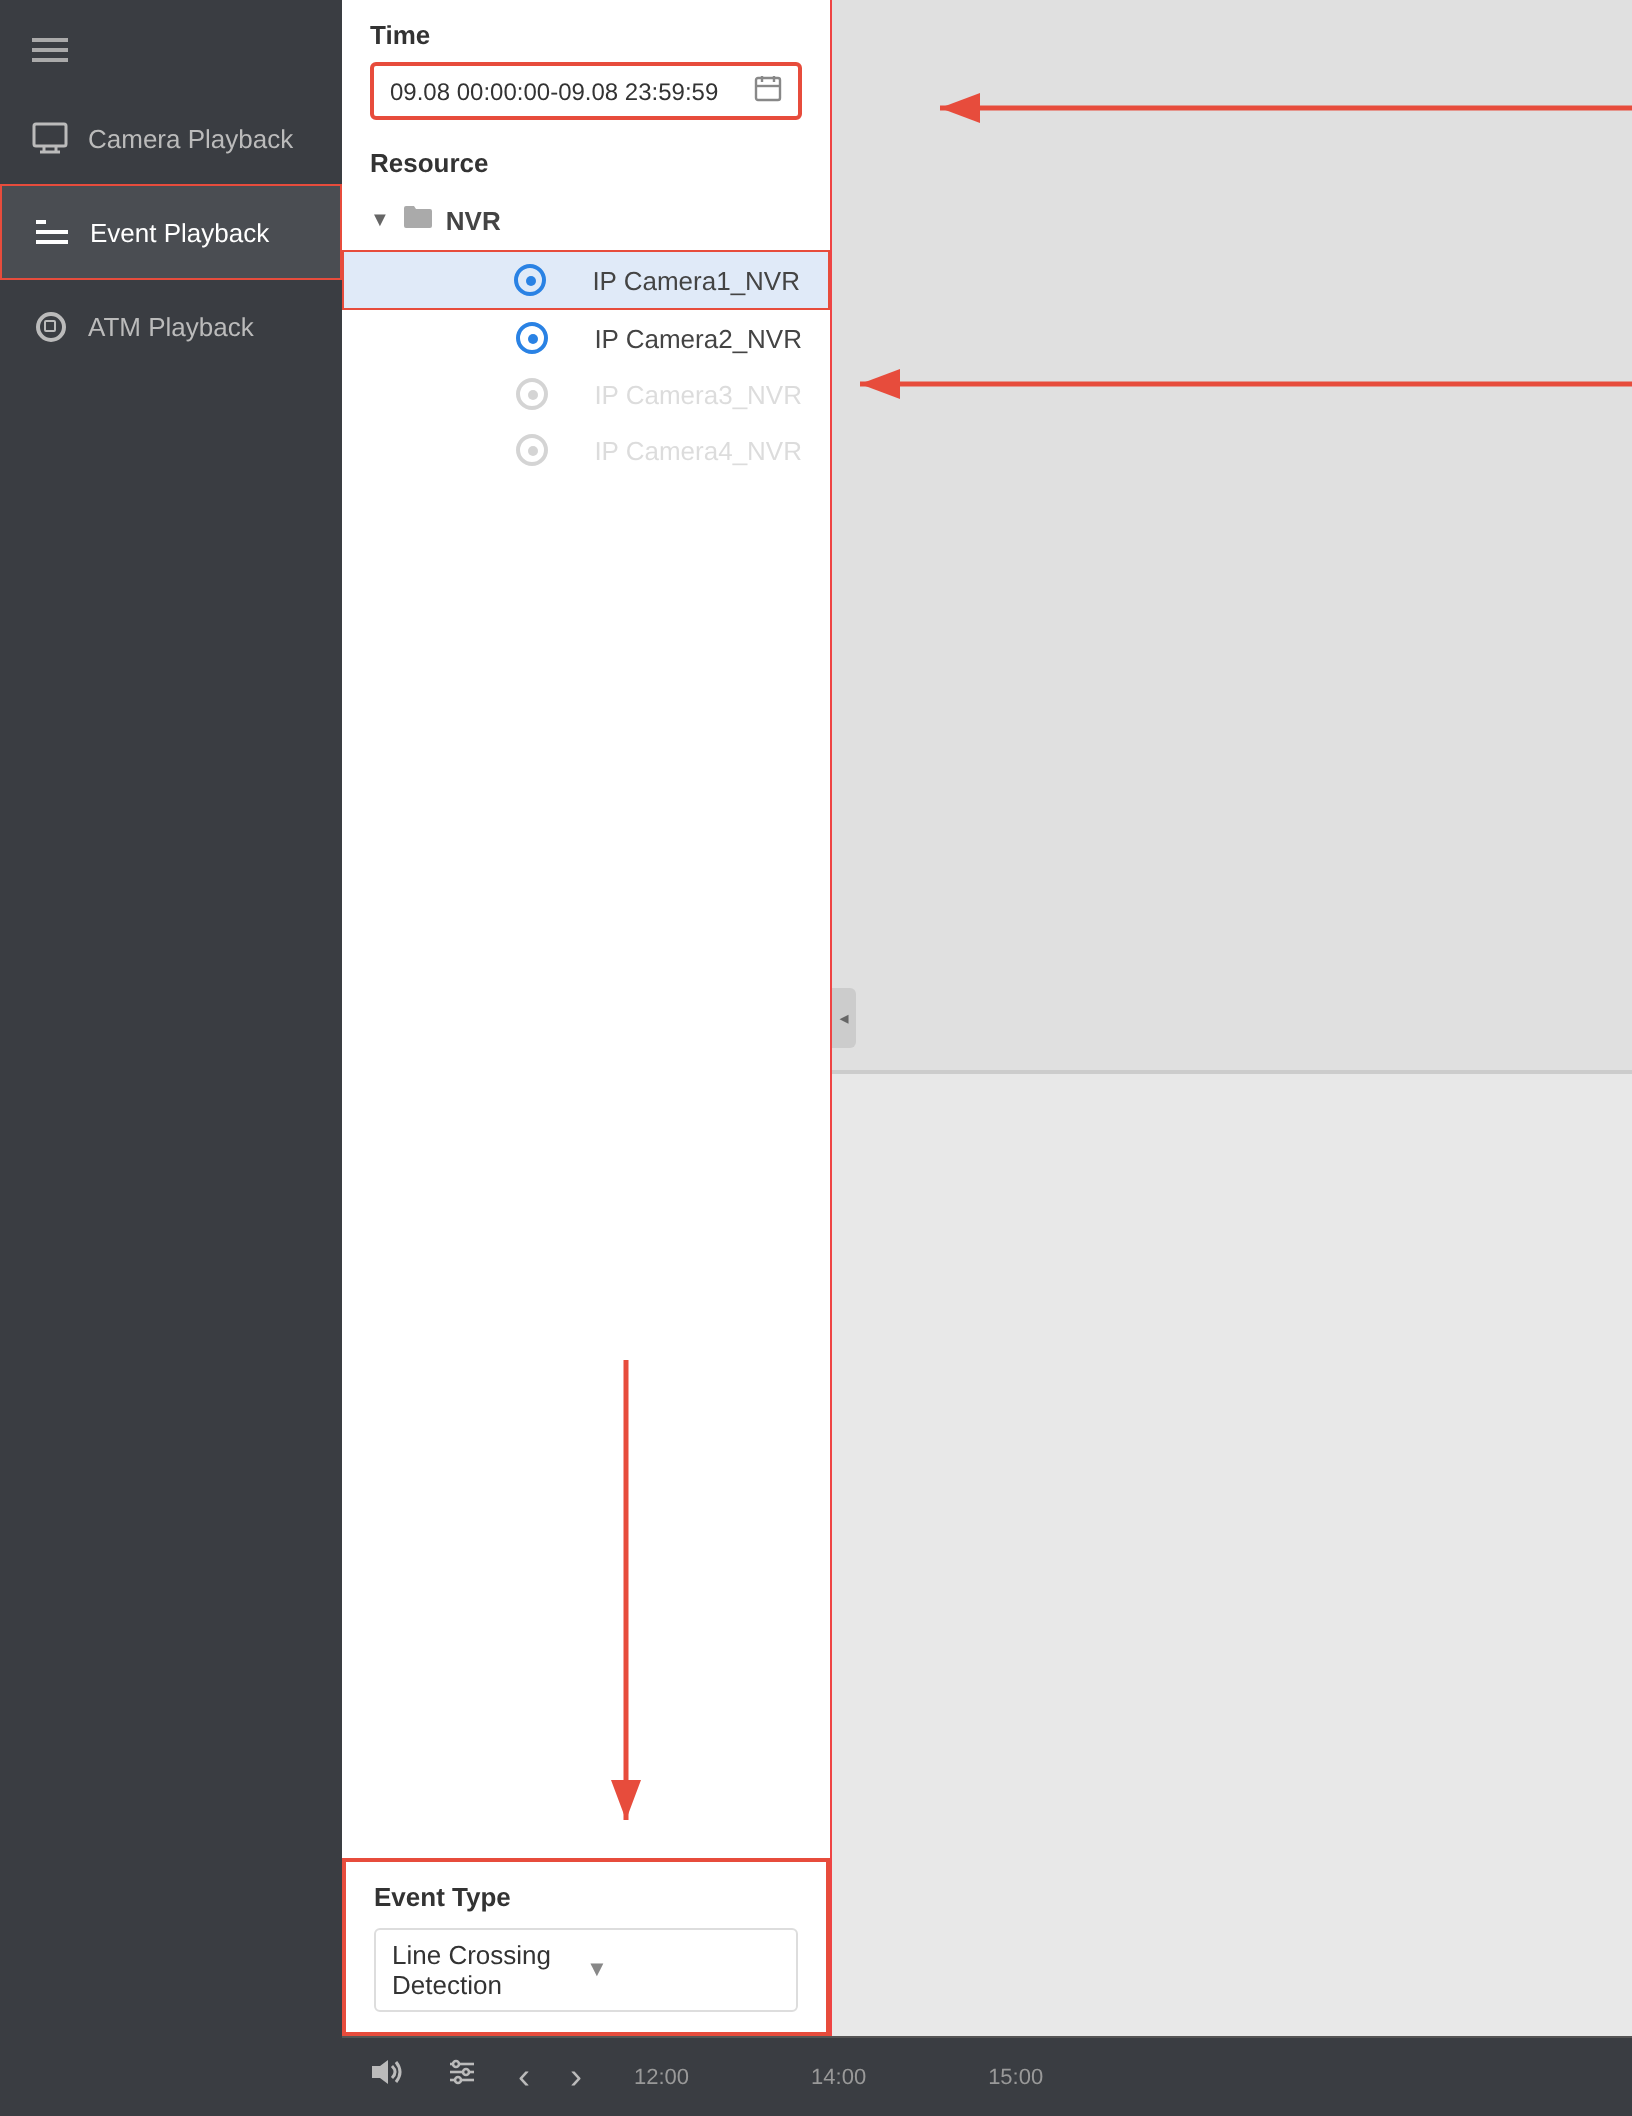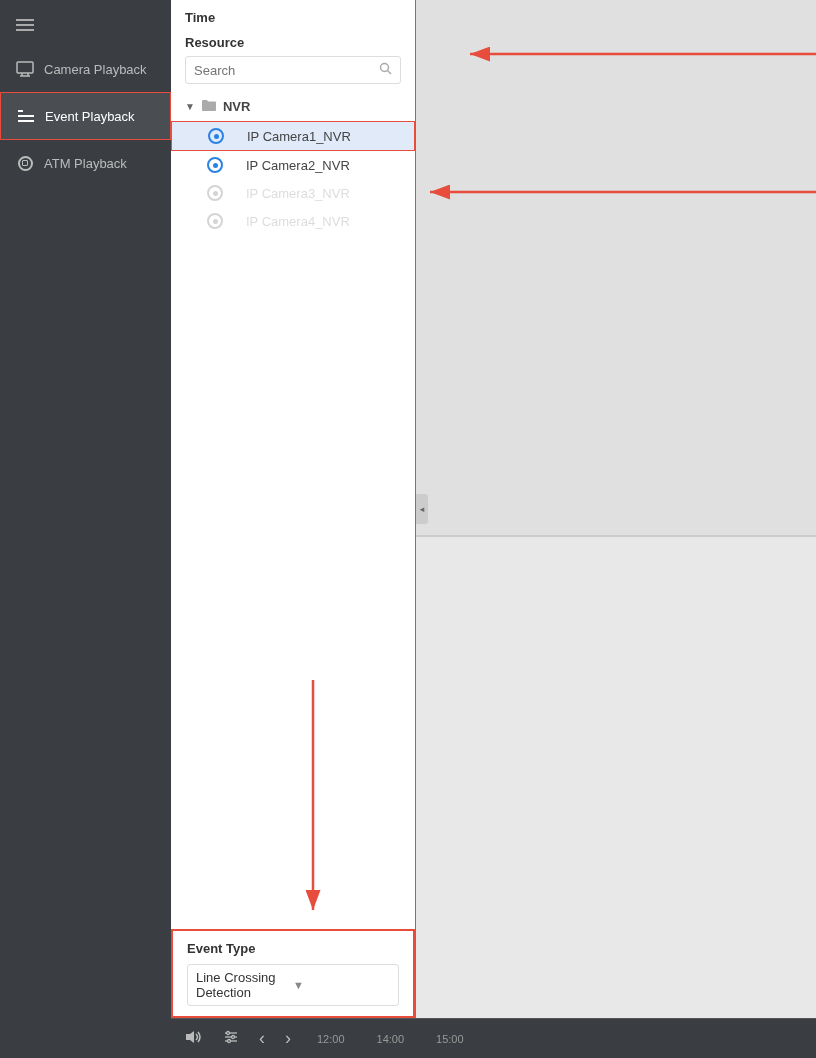--- a/index.html
+++ b/index.html
@@ -196,20 +196,21 @@
     }
     .camera-label.disabled { color: #bbb; }
     .camera-item {
       display: flex;
       align-items: center;
       gap: 23px;
       padding: 6px 14px 6px 36px;
       cursor: pointer;
       font-size: 13px;
       color: #444;
+      justify-content: flex-end;
     }
     .camera-item.highlighted {
       background: #e0eaf8;
       border: 1.5px solid #e74c3c;
     }
 
     
     .event-type-section {
       border-top: 1px solid #ddd;
       border: 2px solid #e74c3c;
@@ -292,21 +293,21 @@
       flex: 1;
       display: flex;
       align-items: center;
       gap: 20px;
       color: #aaa;
       font-size: 12px;
       padding: 0 10px;
     }
     .timeline-marks {
       display: flex;
-      gap: 32px;
+      gap: 61px;
       font-size: 11px;
       color: #999;
     }
 
     
     ::-webkit-scrollbar { width: 4px; }
     ::-webkit-scrollbar-track { background: #f1f1f1; }
     ::-webkit-scrollbar-thumb { background: #ccc; }
   </style>
 </head>
@@ -354,31 +355,33 @@
       <span>ATM Playback</span>
     </div>
   </div>
 
   <div class="main">
     <div class="content-area">
 
       <div class="left-panel">
 
         <div class="section-label">Time</div>
-
-        <div class="resource-label">Resource</div>
-        <div class="search-row">
-          <input type="text" placeholder="Search" style="font-size: 13px;">
-          <span class="search-icon">
-            <svg width="13" height="13" viewBox="0 0 13 13" fill="none" stroke="#aaa" stroke-width="1.5">
-              <circle cx="5.5" cy="5.5" r="4"></circle>
-              <line x1="8.5" y1="8.5" x2="12" y2="12"></line>
+        <div class="time-input-row" style="position:relative;">
+          <input type="text" style="font-size: 12px; color: rgb(51, 51, 51);" value="09.08 00:00:00-09.08 23:59:59" readonly="">
+          <span class="cal-icon">
+            <svg width="14" height="14" viewBox="0 0 14 14" fill="none" stroke="#888" stroke-width="1.2">
+              <rect x="1" y="2" width="12" height="11" rx="1"></rect>
+              <line x1="4" y1="1" x2="4" y2="4"></line>
+              <line x1="10" y1="1" x2="10" y2="4"></line>
+              <line x1="1" y1="6" x2="13" y2="6"></line>
             </svg>
           </span>
         </div>
+
+        <div class="resource-label">Resource</div>
 
         <div class="tree">
 
           <div class="tree-folder">
             <span class="chevron">▼</span>
             <span style="font-size:15px; color:#888;">
               <svg width="16" height="14" viewBox="0 0 16 14" fill="#aaa">
                 <path d="M1 3 Q1 2 2 2 L6 2 L7 3.5 L14 3.5 Q15 3.5 15 4.5 L15 12 Q15 13 14 13 L2 13 Q1 13 1 12 Z"></path>
               </svg>
             </span>

